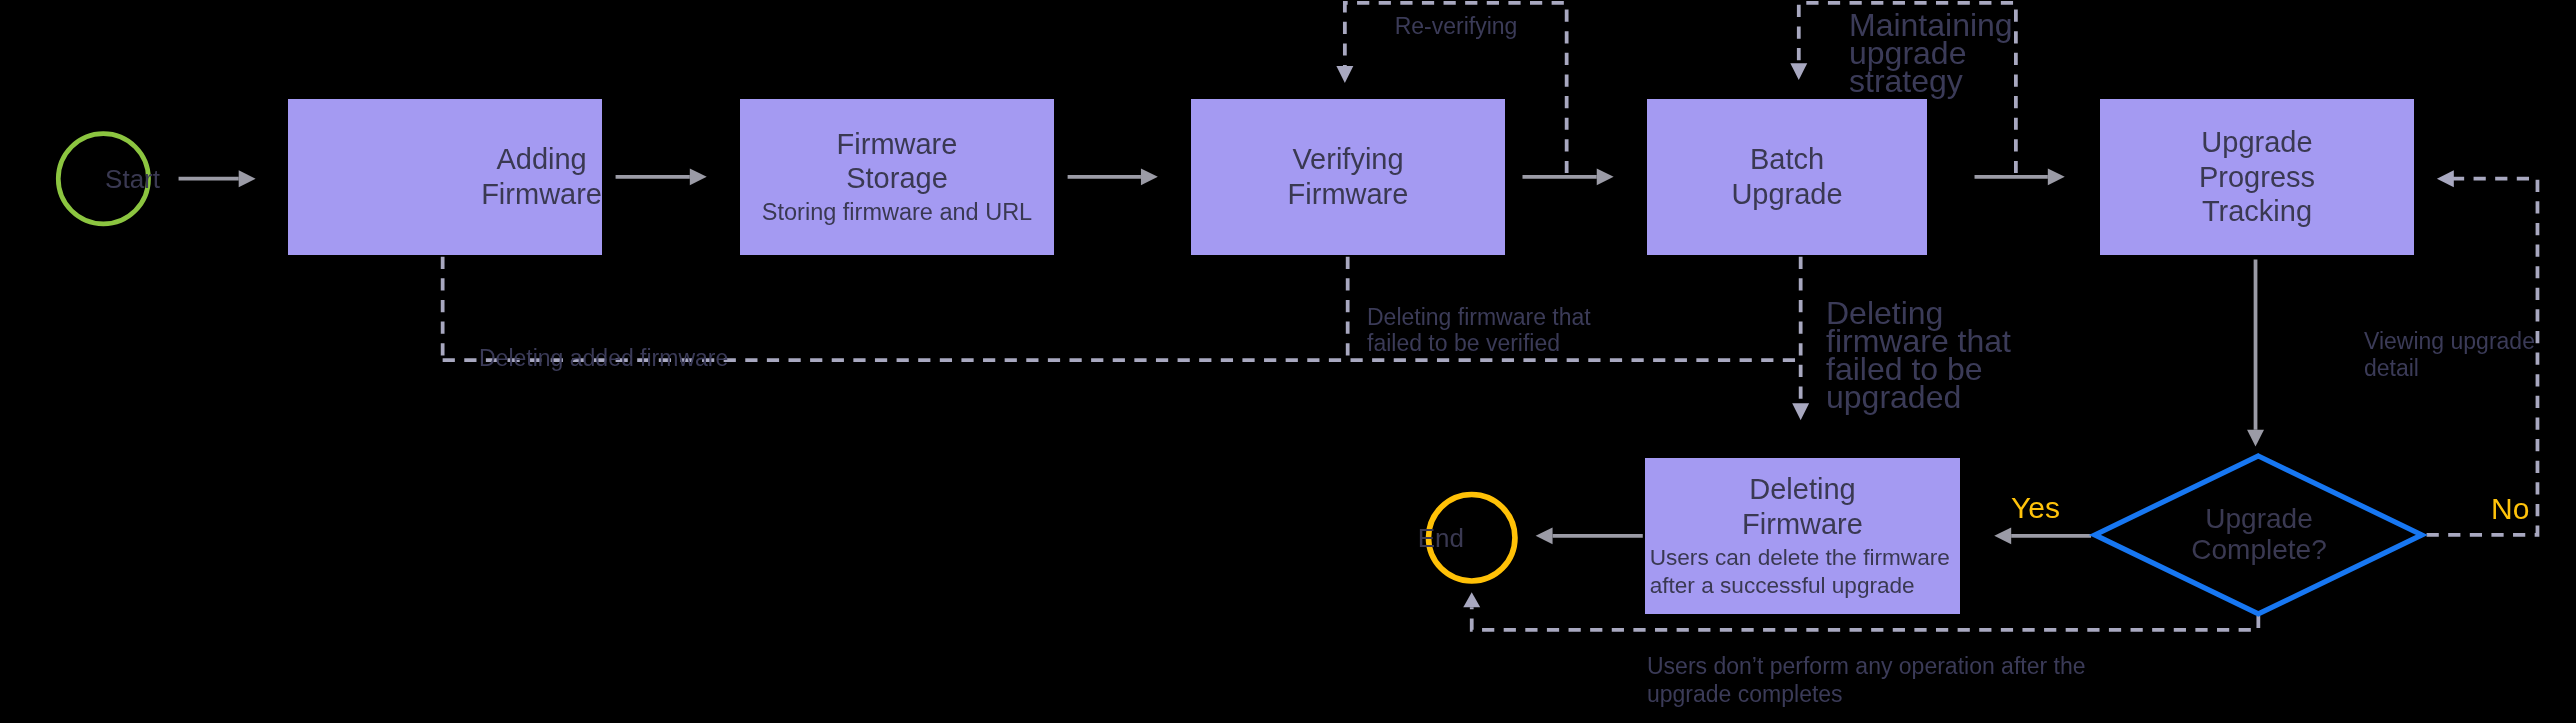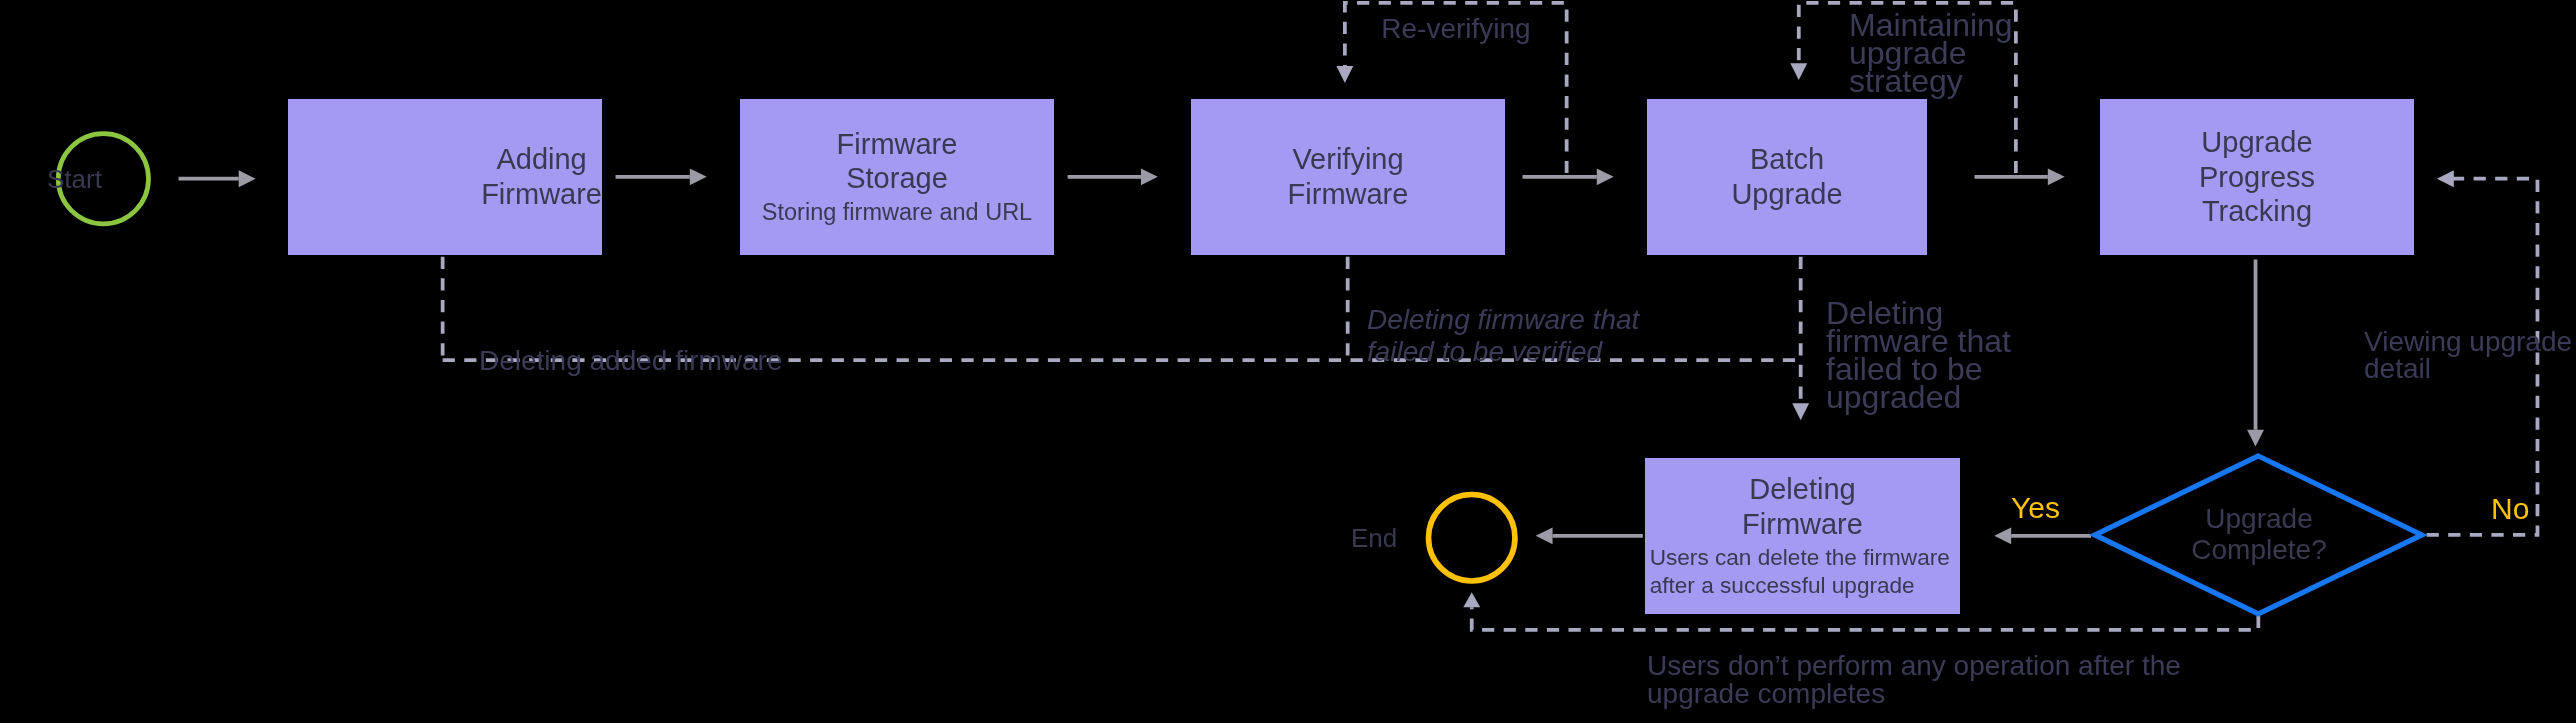--- a/index.html
+++ b/index.html
@@ -51,34 +51,34 @@
     font-size: 22.6px;
     text-align: left;
     align-self: flex-start;
     padding-left: 4.7px;
     white-space: pre-line;
   }
   .terminal-label {
     position: absolute;
     color: var(--node-text);
     font-size: 26px;
-    text-align: left;
+    text-align: right;
   }
   .decision-label {
     position: absolute;
     color: var(--node-text);
     font-size: 28px;
     line-height: 1.1;
     text-align: center;
     white-space: pre-line;
   }
   .edge-label {
     position: absolute;
     color: var(--label-text);
-    font-size: 28px;
+    font-size: 23px;
     line-height: 1.15;
     white-space: pre-line;
   }
   .edge-label.lh30 { line-height: 28px; font-size: 32px; }
   .edge-label.center { text-align: center; }
   .yesno {
     position: absolute;
     color: var(--yes-no);
     font-size: 30px;
     font-weight: 400;
@@ -92,21 +92,21 @@
   #box-progress  { left: 2100px; top: 99px; width: 314px; height: 156px; }
   #box-deleting  { left: 1645px; top: 458px; width: 315px; height: 156px; }
 
   #lbl-start    { left: 47px;   top: 164px; width: 113px; }
   #lbl-end      { left: 1351px; top: 523px; width: 113px; }
   #lbl-decision { left: 2146px; top: 504px; width: 226px; }
 
   #lbl-reverify   { left: 1345px; top: 13px; width: 222px; }
   #lbl-maintain   { left: 1849px; top: 11.3px; }
   #lbl-del-added  { left: 479px;  top: 328px; margin-top: 17px; }
-  #lbl-del-verif  { left: 1367px; top: 304px; font-style: italic; }
+  #lbl-del-verif  { left: 1367px; top: 304px; }
   #lbl-del-upg    { left: 1826px; top: 299px; }
   #lbl-viewing    { left: 2364px; top: 328px; line-height: 27px; }
   #lbl-yes        { left: 2011px; top: 491px; }
   #lbl-no         { left: 2455px; top: 492px; margin-left: 36px; }
   #lbl-noop       { left: 1647px; top: 652px; line-height: 28px; }
 </style>
 </head>
 <body>
 
 <div id="canvas">

